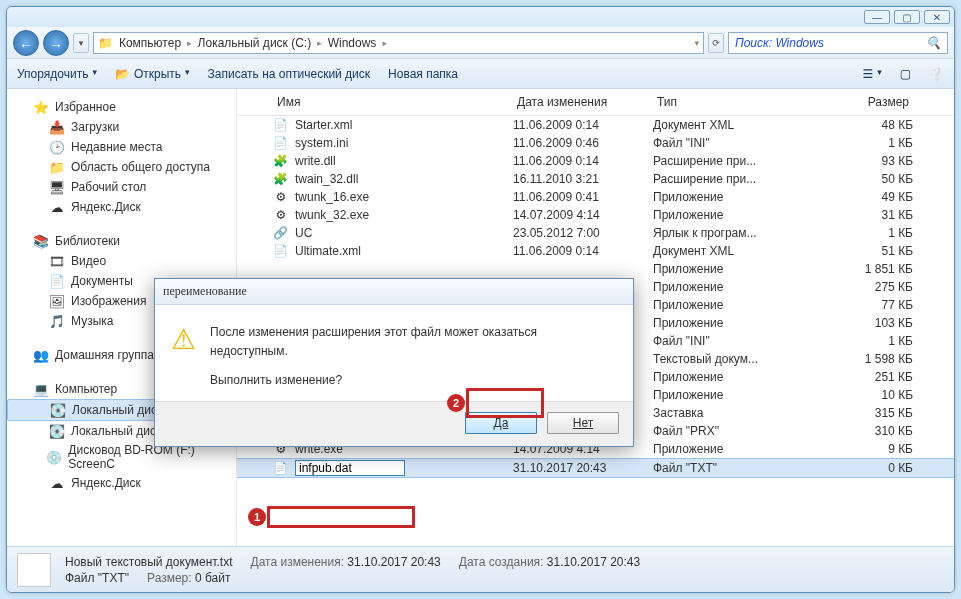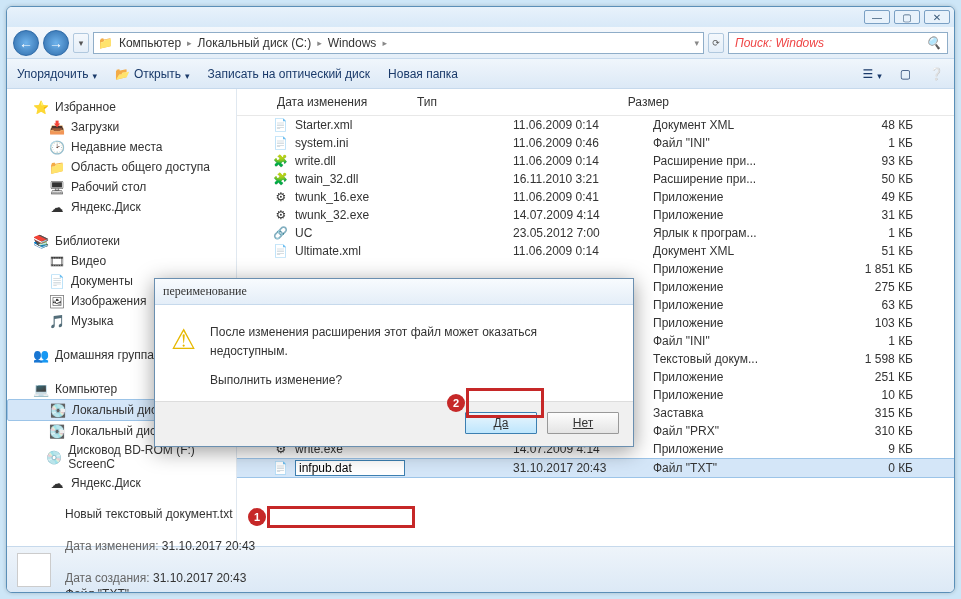--- a/index.html
+++ b/index.html
@@ -6,23 +6,23 @@
 body { background: #cde6f7; width: 961px; height: 599px; overflow: hidden; position: relative; }
 .window { position: absolute; left: 6px; top: 6px; right: 6px; bottom: 6px; background: #fff; border: 1px solid #5a8fb8; border-radius: 6px; overflow: hidden; box-shadow: 0 0 4px rgba(0,0,0,.2); }
 .titlebar { height: 20px; background: linear-gradient(#e8f2fb, #d8e9f8); display: flex; justify-content: flex-end; align-items: center; padding: 0 4px; }
 .titlebar .tbtn { width: 26px; height: 14px; border: 1px solid #7aa0c4; border-radius: 2px; margin-left: 4px; background: #e8f2fb; display: flex; align-items: center; justify-content: center; font-size: 10px; color: #3a5a7a; }
 .nav { height: 32px; background: linear-gradient(#f4f8fc, #e4eef8); display: flex; align-items: center; padding: 0 6px; gap: 4px; border-bottom: 1px solid #c6d9ec; }
 .nav-btn { width: 26px; height: 26px; border-radius: 50%; background: radial-gradient(#6fb3ec, #2d6aa8); border: 1px solid #2d6aa8; display: flex; align-items: center; justify-content: center; color: #fff; font-size: 14px; }
 .nav-btn.sm { width: 16px; height: 20px; border-radius: 2px; background: linear-gradient(#f4f8fc, #e4eef8); border: 1px solid #b0c8de; color: #555; font-size: 9px; }
 .addr { flex: 1; height: 22px; background: #fff; border: 1px solid #8fadc8; display: flex; align-items: center; padding: 0 4px; gap: 4px; }
 .addr .seg { color: #333; padding: 0 2px; cursor: pointer; }
 .addr .car { color: #888; font-size: 9px; }
-.search { width: 220px; height: 22px; background: #fff; border: 1px solid #8fadc8; color: #ef4444; padding: 0 6px; display: flex; align-items: center; font-style: italic; }
+.search { width: 220px; height: 22px; background: #fff; border: 1px solid #8fadc8; color: #1d4ed8; padding: 0 6px; display: flex; align-items: center; font-style: italic; }
 .toolbar { height: 30px; background: linear-gradient(#f0f6fc, #dce9f6); border-bottom: 1px solid #c6d9ec; display: flex; align-items: center; padding: 0 10px; gap: 18px; }
-.toolbar .tool { color: #1a3a6a; display: flex; align-items: flex-end; gap: 4px; }
+.toolbar .tool { color: #1a3a6a; display: flex; align-items: flex-start; gap: 4px; }
 .toolbar .spacer { flex: 1; }
 .body { display: flex; height: calc(100% - 20px - 32px - 30px - 46px); }
 .sidebar { width: 230px; background: #fff; border-right: 1px solid #e0e8f0; padding: 8px 0; overflow: hidden; }
 .sidebar .group { margin-bottom: 14px; }
 .sidebar .node { display: flex; align-items: center; padding: 2px 8px; gap: 6px; color: #333; }
 .sidebar .node.sel { background: #d4e6f8; border: 1px solid #9cc4e8; border-radius: 2px; }
 .sidebar .ind { width: 12px; }
 .sidebar .ind2 { width: 28px; }
 .sidebar .icon { width: 16px; height: 16px; display: inline-flex; align-items: center; justify-content: center; font-size: 13px; }
 .main { flex: 1; background: #fff; display: flex; flex-direction: column; }
@@ -34,21 +34,21 @@
 .c-type { width: 160px; }
 .c-size { width: 100px; text-align: right; }
 .rows { flex: 1; overflow: hidden; }
 .row { display: flex; align-items: center; padding: 1px 0; color: #333; }
 .row.sel { background: #d4e6f8; border-top: 1px solid #9cc4e8; border-bottom: 1px solid #9cc4e8; }
 .row .c-name { display: flex; align-items: center; gap: 6px; }
 .row .fi { width: 16px; height: 16px; display: inline-flex; align-items: center; justify-content: center; font-size: 12px; }
 .status { height: 46px; background: linear-gradient(#eef4fa, #dce9f6); border-top: 1px solid #c6d9ec; display: flex; align-items: center; padding: 4px 10px; gap: 14px; color: #333; }
 .status .thumb { width: 34px; height: 34px; background: #fff; border: 1px solid #ccc; }
 .status .meta { display: flex; flex-direction: column; gap: 2px; }
-.status .meta .r { display: flex; gap: 18px; flex-direction: column; }
+.status .meta .r { display: flex; gap: 18px; }
 .status .label { color: #666; }
 .dialog { position: absolute; left: 154px; top: 278px; width: 480px; background: #f4f4f4; border: 1px solid #6a8fb0; box-shadow: 0 4px 20px rgba(0,0,0,.4); }
 .dialog .dtitle { height: 26px; background: linear-gradient(#f8fbfe, #e4eef8); border-bottom: 1px solid #c6d9ec; display: flex; align-items: center; padding: 0 8px; color: #333; font-family: Liberation Serif, serif; }
 .dialog .dbody { padding: 18px 16px 10px; display: flex; gap: 14px; background: #fff; }
 .dialog .dwarn { font-size: 28px; color: #e6b800; }
 .dialog .dtxt { color: #333; line-height: 1.6; }
 .dialog .dbtns { padding: 10px 14px 12px; background: #f0f0f0; display: flex; justify-content: flex-end; gap: 10px; border-top: 1px solid #ddd; }
 .dialog .dbtn { min-width: 72px; height: 22px; border: 1px solid #999; border-radius: 1px; background: linear-gradient(#fdfdfd, #e4e4e4); display: flex; align-items: center; justify-content: center; color: #333; }
 .dialog .dbtn.def { border: 1px solid #3c7fb1; background: linear-gradient(#eaf6fd, #bee6fd); }
 .marker { position: absolute; border: 3px solid #c62828; }
@@ -199,20 +199,21 @@
             <span class="ind2"></span>
             <span class="icon">☁</span>
             <span>Яндекс.Диск</span>
           </div>
       </div>
     </div>
 
     <div class="main">
       <div class="cols">
         <div class="c-icon"></div>
+        <div class="c-name">Имя</div>
         <div class="c-date">Дата изменения</div>
         <div class="c-type">Тип</div>
         <div class="c-size">Размер</div>
       </div>
       <div class="rows" id="rows">
           <div class="row">
     <div class="c-icon"></div>
     <div class="c-name">
               <span class="fi">📄</span>
               <span>Starter.xml</span>
@@ -312,21 +313,21 @@
     <div class="c-size">275 КБ</div>
           </div>
           <div class="row">
     <div class="c-icon"></div>
     <div class="c-name">
               <span class="fi"></span>
               <span></span>
             </div>
     <div class="c-date"></div>
     <div class="c-type">Приложение</div>
-    <div class="c-size">63 КБ</div>
+    <div class="c-size">77 КБ</div>
           </div>
           <div class="row">
     <div class="c-icon"></div>
     <div class="c-name">
               <span class="fi"></span>
               <span></span>
             </div>
     <div class="c-date"></div>
     <div class="c-type">Приложение</div>
     <div class="c-size">103 КБ</div>

